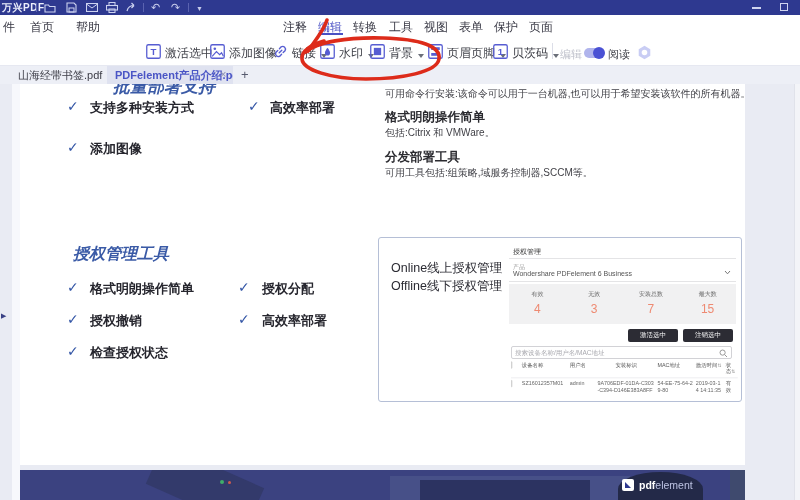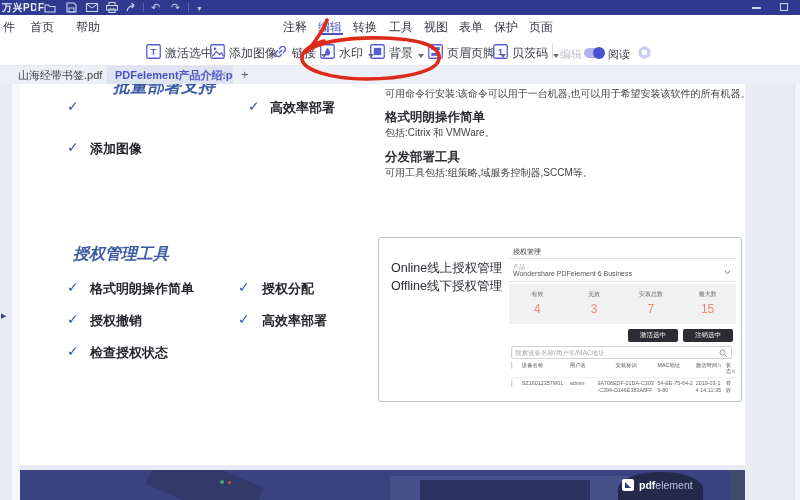--- a/index.html
+++ b/index.html
@@ -253,20 +253,21 @@
   <div class="docarea">
     <div class="left-strip"></div>
     <span class="panel-handle">▶</span>
     <div class="scroll-strip"></div>
 
     <div class="page">
 
       <div class="h-blue" style="left:93px; top:-9px; font-size:17px">批量部署支持</div>
 
       <span class="chk" style="left:47px; top:14px">✓</span>
+      <span class="chk-lbl" style="left:70px; top:15px">支持多种安装方式</span>
       <span class="chk" style="left:228px; top:14px">✓</span>
       <span class="chk-lbl" style="left:250px; top:15px">高效率部署</span>
       <span class="chk" style="left:47px; top:55px">✓</span>
       <span class="chk-lbl" style="left:70px; top:56px">添加图像</span>
 
       <div class="body-txt" style="left:365px; top:3px; width:365px">可用命令行安装:该命令可以用于一台机器,也可以用于希望安装该软件的所有机器。</div>
       <div class="body-h" style="left:365px; top:25px">格式明朗操作简单</div>
       <div class="body-txt" style="left:365px; top:42px">包括:Citrix 和 VMWare。</div>
       <div class="body-h" style="left:365px; top:65px">分发部署工具</div>
       <div class="body-txt" style="left:365px; top:82px">可用工具包括:组策略,域服务控制器,SCCM等。</div>

